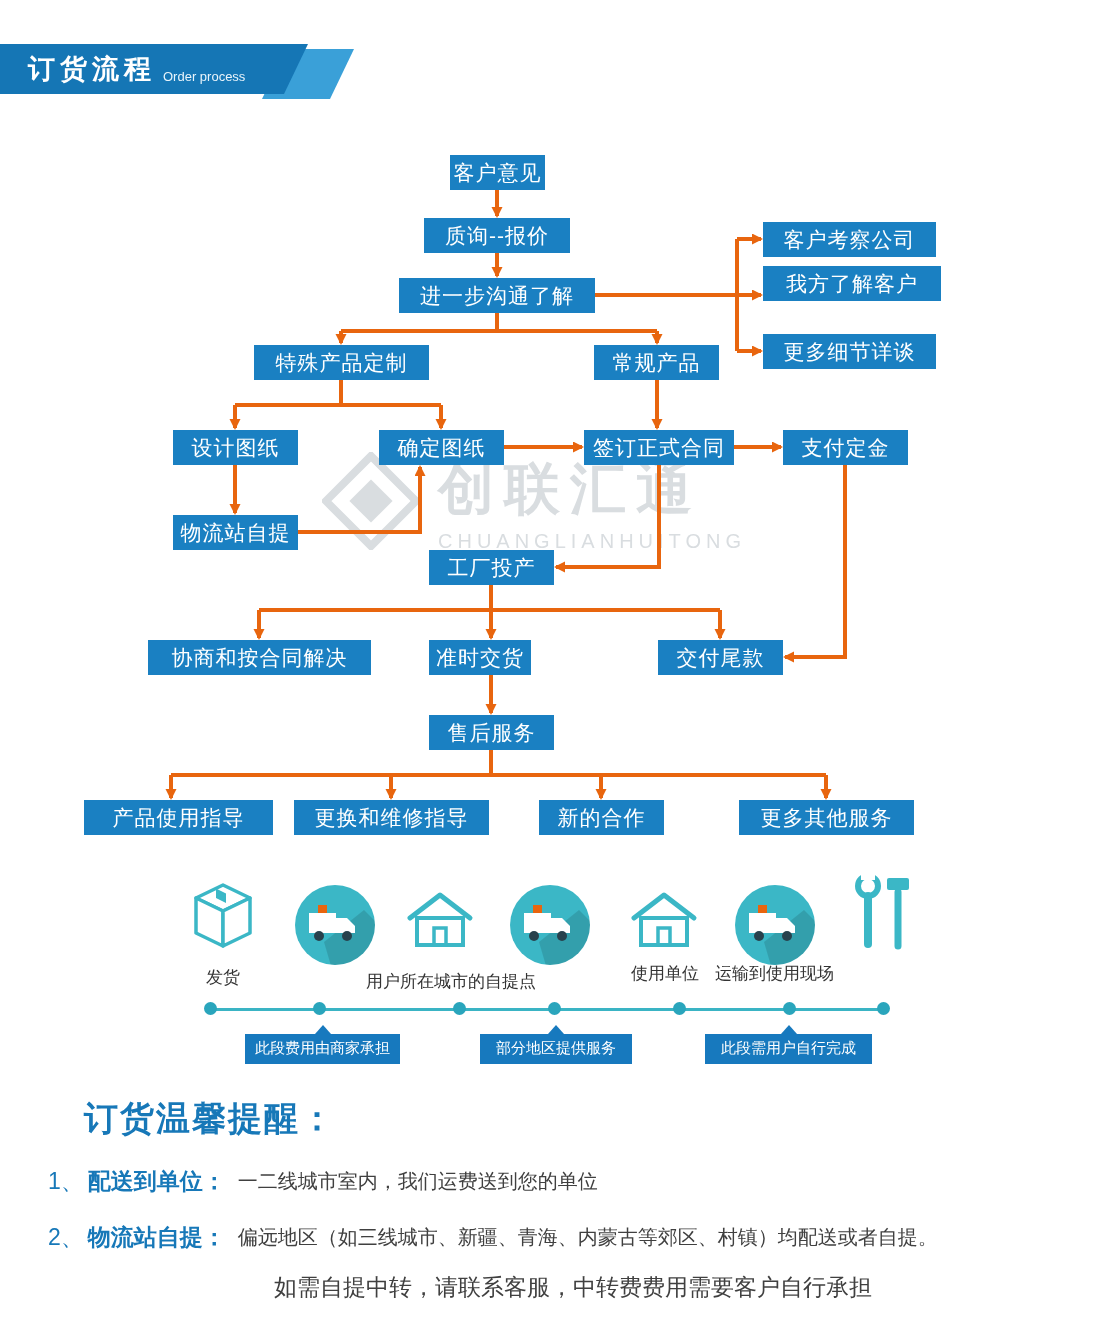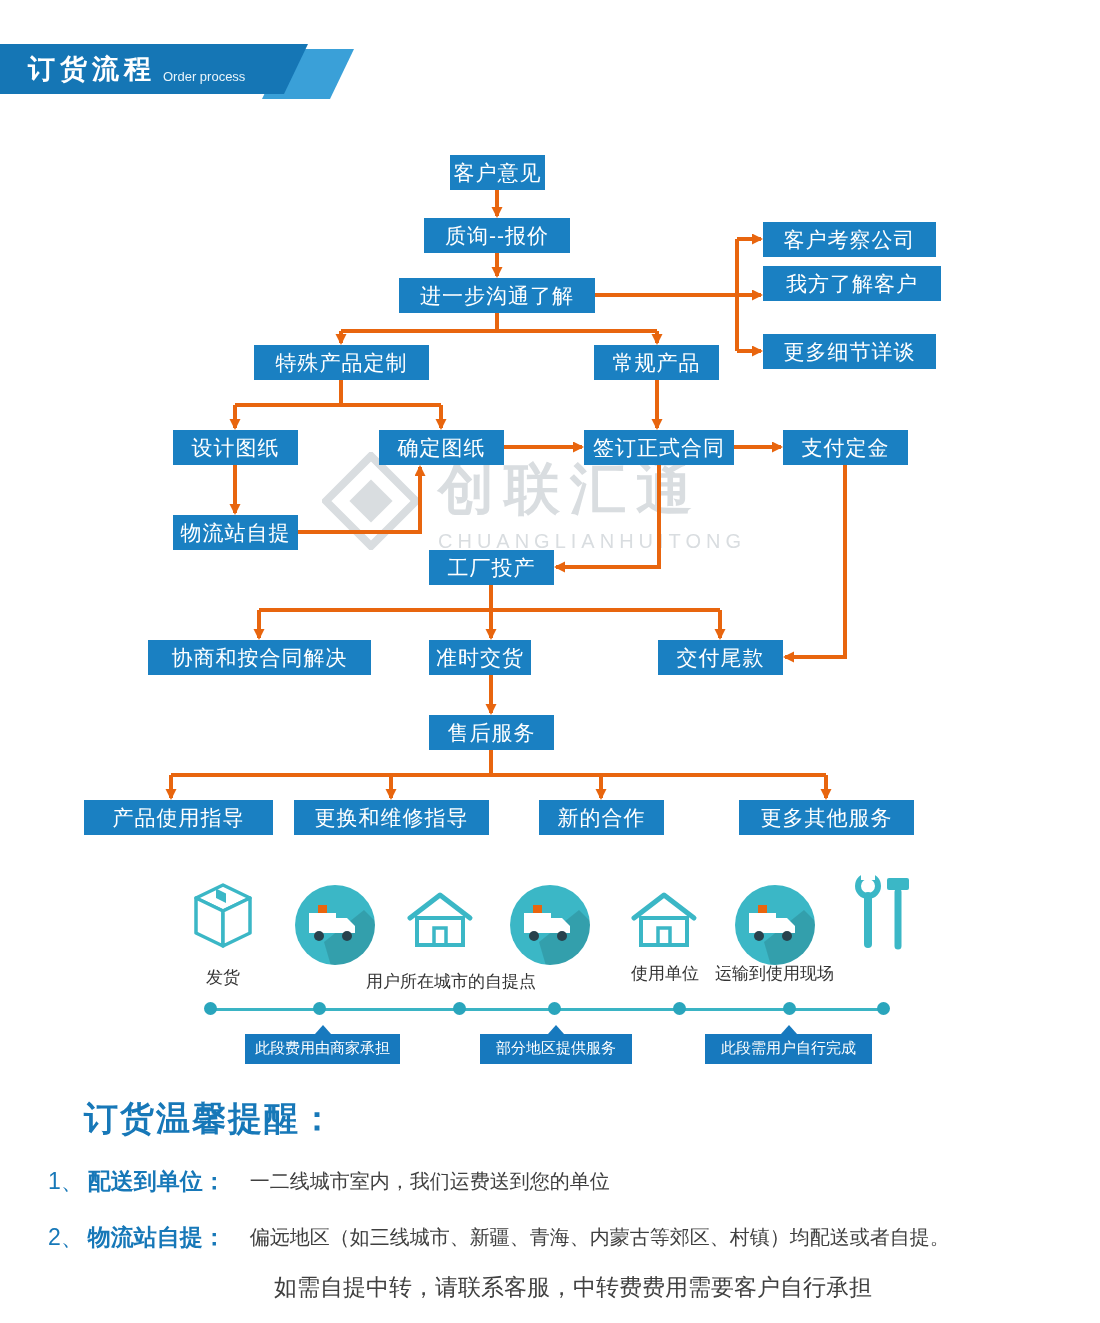--- a/index.html
+++ b/index.html
@@ -37,21 +37,21 @@
   .dot { position:absolute; top:1002px; width:13px; height:13px; border-radius:50%; background:#2aa5bc; z-index:3; }
   .ribbon { position:absolute; top:1034px; height:30px; background:#1779be; color:#fff; z-index:3;
     font-size:15px; line-height:27px; text-align:center; white-space:nowrap; }
   .ribbon::before { content:""; position:absolute; top:-9px; left:50%; margin-left:-8px;
     border-left:8px solid transparent; border-right:8px solid transparent; border-bottom:9px solid #1779be; }
 
   
   .rem-title { position:absolute; left:45px; top:1096px; font-size:34px; font-weight:bold; color:#1778b8; letter-spacing:2px; white-space:nowrap;margin-left:39px; }
   .rem-item { position:absolute; display:flex; align-items:center; white-space:nowrap; }
   .rem-num  { font-size:23px; color:#1778b8; margin-right:4px; }
-  .rem-head { font-size:23px; font-weight:bold; color:#1778b8; margin-right:24px; }
+  .rem-head { font-size:23px; font-weight:bold; color:#1778b8; margin-right:12px; }
   .rem-body { font-size:20px; color:#404040; }
   .rem-cont { position:absolute; font-size:23px; color:#404040; white-space:nowrap; }
 </style>
 </head>
 <body>
 
 <div class="page">
 
   <header class="banner">
     <div class="banner-accent"></div>

